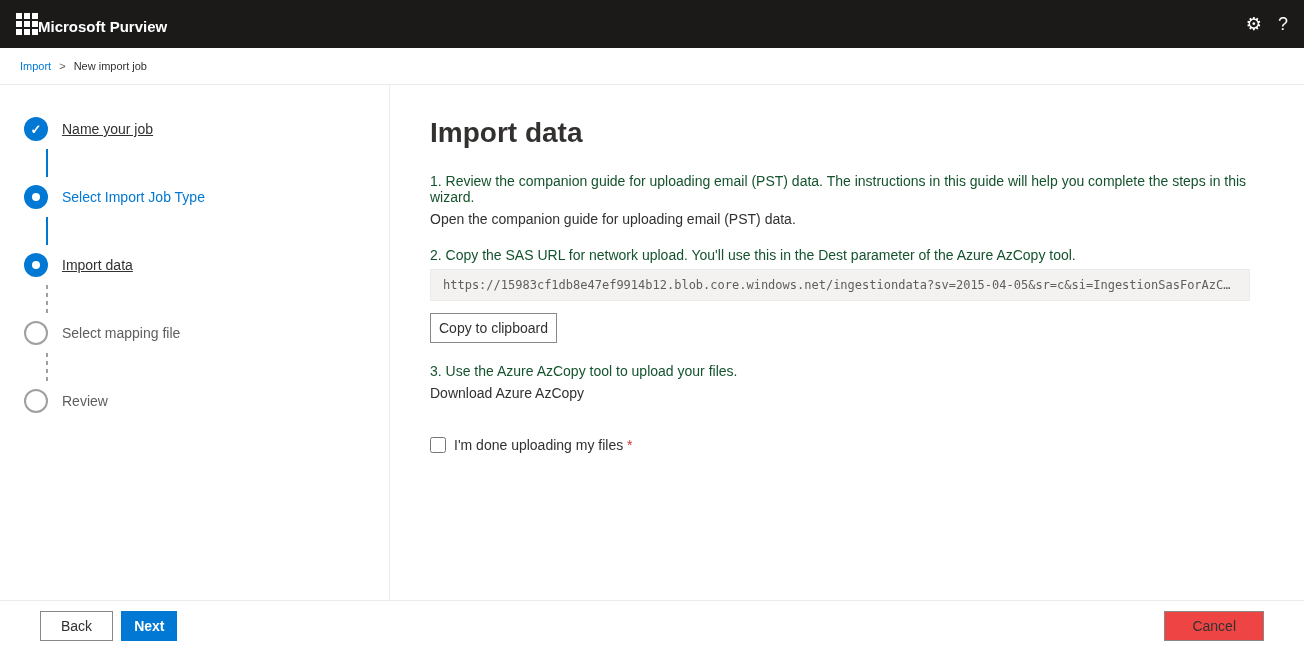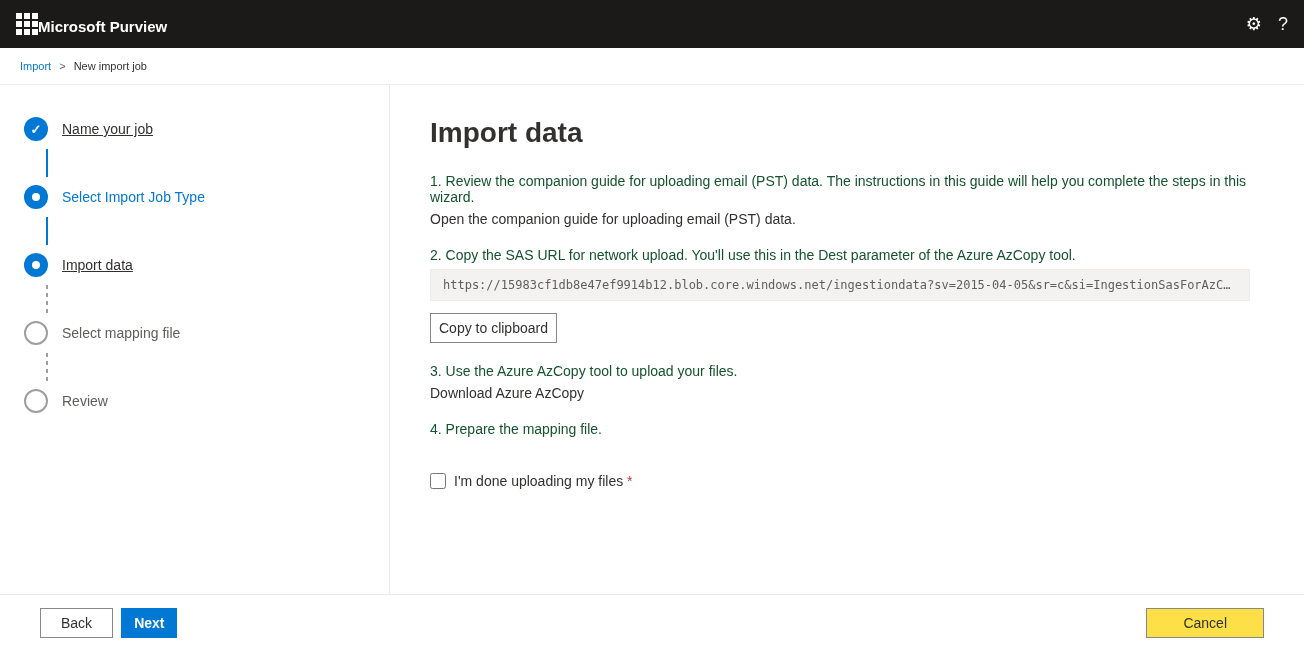--- a/index.html
+++ b/index.html
@@ -181,44 +181,44 @@
       background: #fff;
       border-top: 1px solid #edebe9;
       padding: 12px 40px;
       display: flex;
       align-items: center;
       gap: 8px;
       position: fixed;
       bottom: 0;
       left: 0;
       right: 0;
-      height: 56px;
+      height: 50px;
     }
 
     .btn-back {
       background: #fff;
       border: 1px solid #8a8886;
       padding: 6px 20px;
       font-size: 14px;
       cursor: pointer;
       color: #323130;
     }
     .btn-next {
       background: #0078d4;
       border: 1px solid #0078d4;
       padding: 6px 12px;
       font-size: 14px;
       cursor: pointer;
       color: #fff;
       font-weight: 600;
     }
     .btn-cancel {
-      background: #fde047;
+      background: #ef4444;
       border: 1px solid #8a8886;
-      padding: 6px 36px;
+      padding: 6px 27px;
       font-size: 14px;
       cursor: pointer;
       color: #323130;
       margin-left: auto;
     }
 
     .gear-icon, .help-icon {
       color: #fff;
       font-size: 18px;
       cursor: pointer;
@@ -328,26 +328,20 @@
       <li>
         <div class="step-number">
           <span>3. </span>
           <span>Use the Azure AzCopy tool to upload your files.</span>
         </div>
         <div>
           <a class="link-text">Download Azure AzCopy</a>
         </div>
       </li>
 
-      <li>
-        <div class="step-number">
-          <span>4. </span>
-          <span>Prepare the mapping file.</span>
-        </div>
-      </li>
 
     </ol>
 
     <div class="checkbox-row" style="margin-top:36px;">
       <input type="checkbox" id="done-checkbox" style="">
       <label class="checkbox-label" for="done-checkbox">
         <span>I'm done uploading my files</span>
         <span class="required-star">*</span>
       </label>
     </div>

